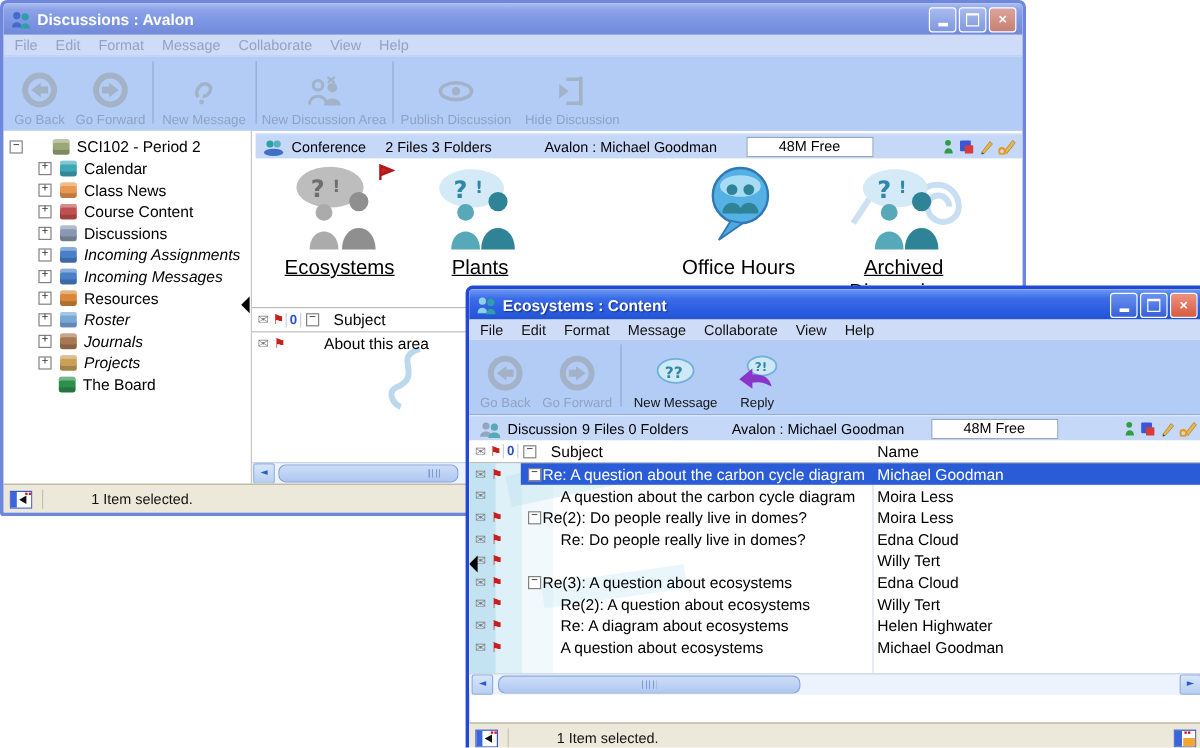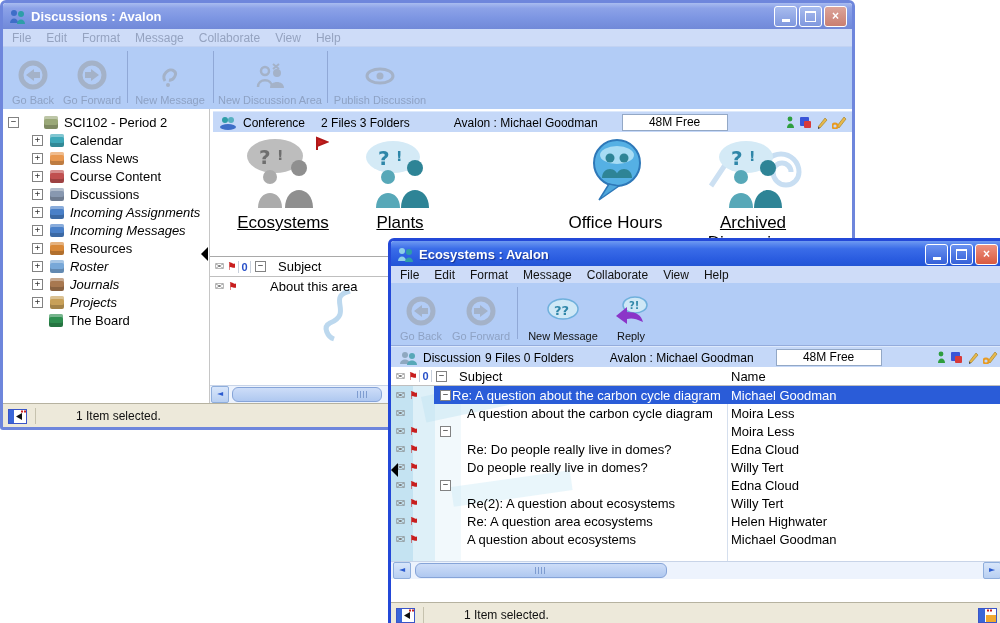--- a/index.html
+++ b/index.html
@@ -152,20 +152,27 @@
         <span class="lbl">New Discussion Area</span>
     </div>
     <div class="tsep" style="left:324px"></div>
     <div class="tb-btn" style="left:328px;width:98px">
       <svg width="34" height="28" viewBox="0 0 34 28">
         <ellipse cx="17" cy="13" rx="13" ry="7" fill="none" stroke="#A4B2C8" stroke-width="3"></ellipse>
         <circle cx="17" cy="13" r="3.5" fill="#A4B2C8"></circle>
       </svg>
         <span class="lbl">Publish Discussion</span>
     </div>
+    <div class="tb-btn" style="left:428px;width:92px">
+      <svg width="30" height="30" viewBox="0 0 30 30">
+        <path d="M22 3 L22 27 M22 5 L10 5 M22 25 L10 25" stroke="#A4B2C8" stroke-width="3" fill="none"></path>
+        <path d="M12 15 L4 9 L4 21 Z" fill="#A4B2C8"></path>
+      </svg>
+        <span class="lbl">Hide Discussion</span>
+    </div>
   </div>
 
   <div id="w1content">
 
     <div id="treepane">
       <div class="ti" style="left:5px;top:4px">
         <span class="exp">−</span>
         <i class="tico" style="background:#9AA878;margin-left:18px"></i>
         <span>SCI102 - Period 2</span>
       </div>
@@ -366,21 +373,21 @@
 </div>
 
 <div class="win" id="win2">
   <div class="tbar">
     <svg class="ticon" width="17" height="15">
       <circle cx="5" cy="4" r="3" fill="#8FD0E8"></circle>
         <path d="M1 14 C1 8 9 8 9 14 Z" fill="#8FD0E8"></path>
       <circle cx="12" cy="5" r="3" fill="#2E9EA8"></circle>
         <path d="M8 15 C8 9 16 9 16 15 Z" fill="#2E9EA8"></path>
     </svg>
-    <span class="ttext">Ecosystems : Avalon</span>
+    <span class="ttext">Ecosystems : Content</span>
     <span class="wbtns">
       <span class="wbtn">
           <i class="minbar"></i>
         </span>
       <span class="wbtn">
           <i class="maxbox"></i>
         </span>
       <span class="wbtn cls">×</span>
     </span>
   </div>
@@ -486,50 +493,51 @@
     </div>
     <div class="lr" style="top:37px">
       <span class="env">✉</span>
       <span class="subj" style="left:76px">A question about the carbon cycle diagram</span>
       <span class="nm">Moira Less</span>
     </div>
     <div class="lr" style="top:55px">
       <span class="env">✉</span>
       <span class="flg">⚑</span>
       <span class="mexp">−</span>
+      <span class="subj" style="left:61px">Re(2): Do people really live in domes?</span>
       <span class="nm">Moira Less</span>
     </div>
     <div class="lr" style="top:73px">
       <span class="env">✉</span>
       <span class="flg">⚑</span>
       <span class="subj" style="left:76px">Re: Do people really live in domes?</span>
       <span class="nm">Edna Cloud</span>
     </div>
     <div class="lr" style="top:91px">
       <span class="env">✉</span>
       <span class="flg">⚑</span>
-      <span class="subj" style="left:76px">Do people really live in domes?</span>
       <span class="nm">Willy Tert</span>
     </div>
     <div class="lr" style="top:109px">
       <span class="env">✉</span>
       <span class="flg">⚑</span>
       <span class="mexp">−</span>
+      <span class="subj" style="left:61px">Re(3): A question about ecosystems</span>
       <span class="nm">Edna Cloud</span>
     </div>
     <div class="lr" style="top:127px">
       <span class="env">✉</span>
       <span class="flg">⚑</span>
       <span class="subj" style="left:76px">Re(2): A question about ecosystems</span>
       <span class="nm">Willy Tert</span>
     </div>
     <div class="lr" style="top:145px">
       <span class="env">✉</span>
       <span class="flg">⚑</span>
-      <span class="subj" style="left:76px">Re: A question area ecosystems</span>
+      <span class="subj" style="left:76px">Re: A diagram about ecosystems</span>
       <span class="nm">Helen Highwater</span>
     </div>
     <div class="lr" style="top:163px">
       <span class="env">✉</span>
       <span class="flg">⚑</span>
       <span class="subj" style="left:76px">A question about ecosystems</span>
       <span class="nm">Michael Goodman</span>
     </div>
   </div>
   <div class="splarrow" style="left:0px;top:222px"></div>

